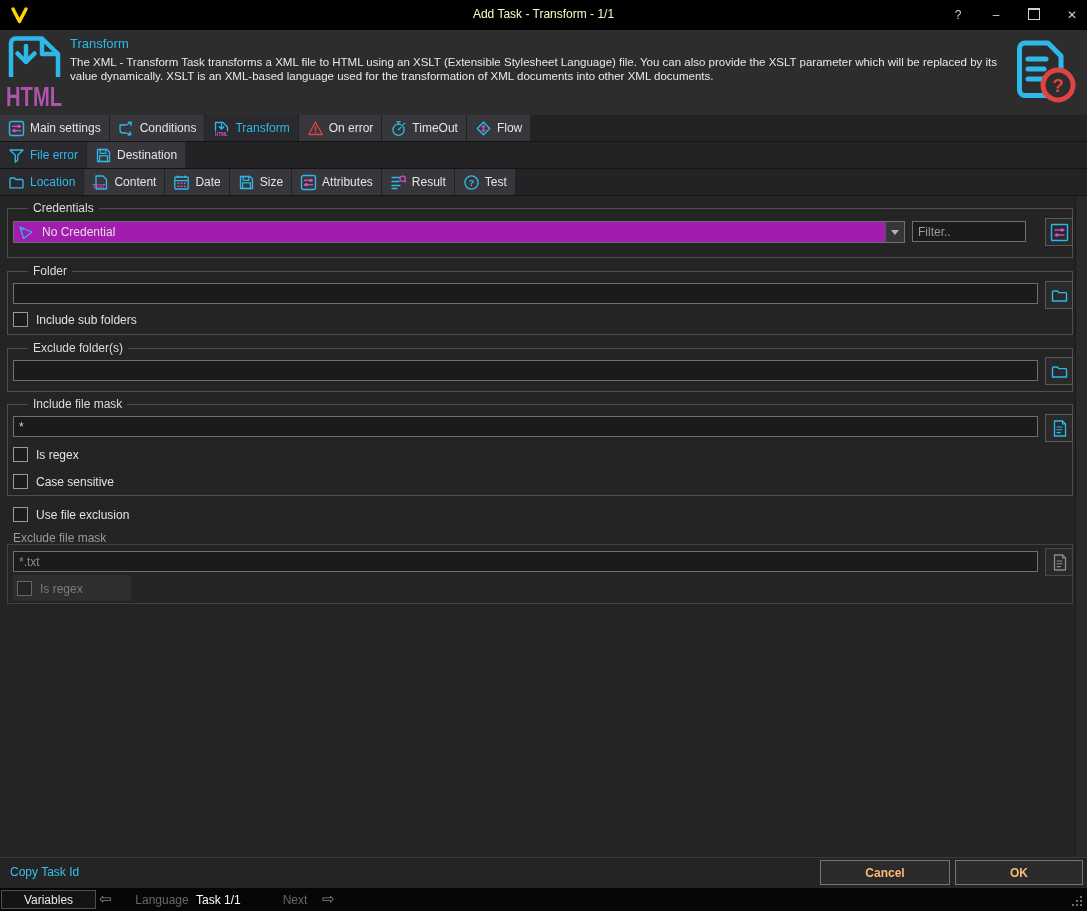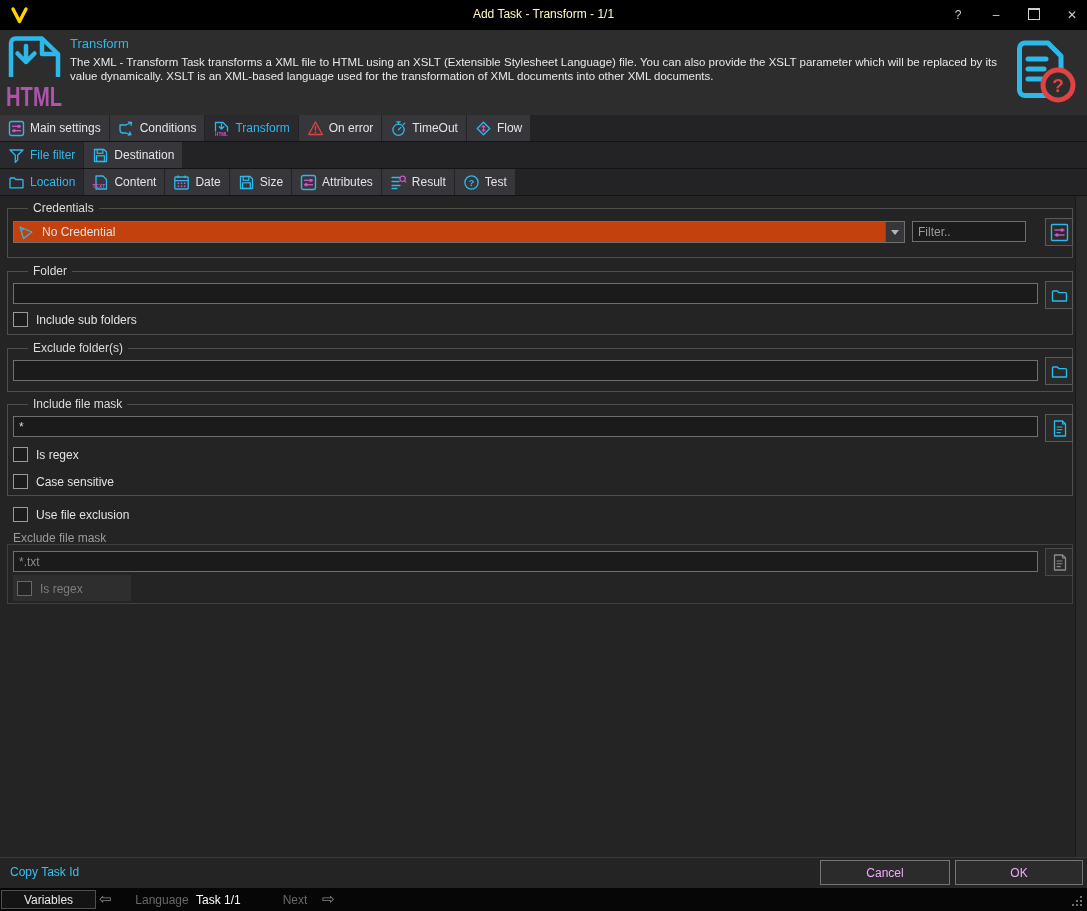--- a/index.html
+++ b/index.html
@@ -34,37 +34,37 @@
   fieldset{position:absolute;margin:0;padding:0;border:1px solid #4e4e4e;box-sizing:border-box}
   legend{margin-left:20px;padding:0 5px;color:#dcdcdc;font-size:12px}
   .grp-label{position:absolute;color:#9a9a9a}
   .box-group{position:absolute;border:1px solid #404040;box-sizing:border-box}
   input[type=text]{
     position:absolute;box-sizing:border-box;background:#1b1b1b;border:1px solid #6f6f6f;
     color:#d6d6d6;font-family:"Liberation Sans",sans-serif;font-size:12px;padding:2px 5px;height:21px;outline:none
   }
   input[type=text]::placeholder{color:#9a9a9a;opacity:1}
   input.dim{color:#8b8b8b}
-  .dropdown{position:absolute;display:flex;align-items:center;background:#c2410c;border:1px solid #6f6f6f;box-sizing:border-box;height:22px}
+  .dropdown{position:absolute;display:flex;align-items:center;background:#a21caf;border:1px solid #6f6f6f;box-sizing:border-box;height:22px}
   .dd-icon{margin-left:4px}
   .dd-text{margin-left:7px;color:#e0e0e0}
   .dd-btn{margin-left:auto;width:19px;height:100%;background:#36363a;border-left:1px solid #565656;display:flex;align-items:center;justify-content:center;box-sizing:border-box}
   .dd-arrow{width:0;height:0;border-left:4px solid transparent;border-right:4px solid transparent;border-top:5px solid #b5b5b5}
   .iconbtn{position:absolute;width:28px;height:28px;background:#2a2a2a;border:1px solid #5a5a5a;display:flex;align-items:center;justify-content:center;padding:0;box-sizing:border-box}
   .iconbtn.dim{border-color:#494949}
   .check{position:absolute;display:flex;align-items:center;cursor:default}
   .check .box{width:13px;height:13px;border:1px solid #9a9a9a;background:#1c1c1c;flex:none}
   .check .cl{margin-left:8px;color:#e2e2e2}
   .check.dim .box{border-color:#676767;background:#242424}
   .check.dim .cl{color:#7c7c7c}
   .dim-patch{position:absolute;background:#2e2e2e}
   
   .footer{position:absolute;left:0;top:857px;width:1087px;height:30px;background:#242424;border-top:1px solid #3a3a3a;box-sizing:border-box}
   .copylink{position:absolute;left:10px;top:7px;color:#35c1f1;cursor:pointer}
-  .btn{position:absolute;height:25px;background:#2b2b2b;border:1px solid #757575;color:#f0abfc;font-weight:normal;font-size:12px;font-family:"Liberation Sans",sans-serif}
+  .btn{position:absolute;height:25px;background:#2b2b2b;border:1px solid #757575;color:#fdba74;font-weight:bold;font-size:12px;font-family:"Liberation Sans",sans-serif}
   .btn-cancel{left:820px;top:2px;width:130px}
   .btn-ok{left:955px;top:2px;width:128px}
   
   .bottombar{position:absolute;left:0;top:887px;width:1087px;height:24px;background:#060606;border-top:1px solid #262626;box-sizing:border-box}
   .vars-btn{position:absolute;left:1px;top:2px;width:95px;height:19px;background:#141414;border:1px solid #4f4f4f;color:#e8e8e8;font-size:12px;font-family:"Liberation Sans",sans-serif}
   .navarrow{position:absolute;top:2px;color:#8a8a8a;font-size:15px;line-height:18px;cursor:pointer}
   .nav-prev{position:absolute;left:130px;top:5px;color:#686868;width:64px;text-align:center}
   .nav-task{position:absolute;left:196px;top:5px;color:#fff;font-weight:normal}
   .nav-next{position:absolute;left:271px;top:5px;color:#686868;width:48px;text-align:center}
   .grip{position:absolute;right:5px;bottom:5px;width:2px;height:2px;background:#6f6f6f;
@@ -150,21 +150,21 @@
     </svg>
     <span>Flow</span>
   </div>
 </div>
 
 <div class="strip strip2">
   <div class="tab sel">
     <svg width="17" height="17" viewBox="0 0 17 17">
       <path d="M2 3 h13 l-5.3 5.3 V13 l-2.4 2.4 V8.3 Z" fill="none" stroke="#2eb8ea" stroke-width="1.3" stroke-linejoin="round"></path>
     </svg>
-    <span>File filter</span>
+    <span>File error</span>
   </div>
   <div class="tab">
     <svg width="17" height="17" viewBox="0 0 17 17">
       <path d="M2.5 2.5 h9.5 l2.5 2.5 v9.5 H2.5 Z" fill="none" stroke="#2eb8ea" stroke-width="1.3" stroke-linejoin="round"></path>
       <rect x="5.2" y="2.5" width="5.6" height="3.8" fill="none" stroke="#2eb8ea" stroke-width="1.2"></rect>
       <rect x="4.6" y="8.8" width="7.8" height="5.7" fill="none" stroke="#2eb8ea" stroke-width="1.2"></rect>
     </svg>
     <span>Destination</span>
   </div>
 </div>

